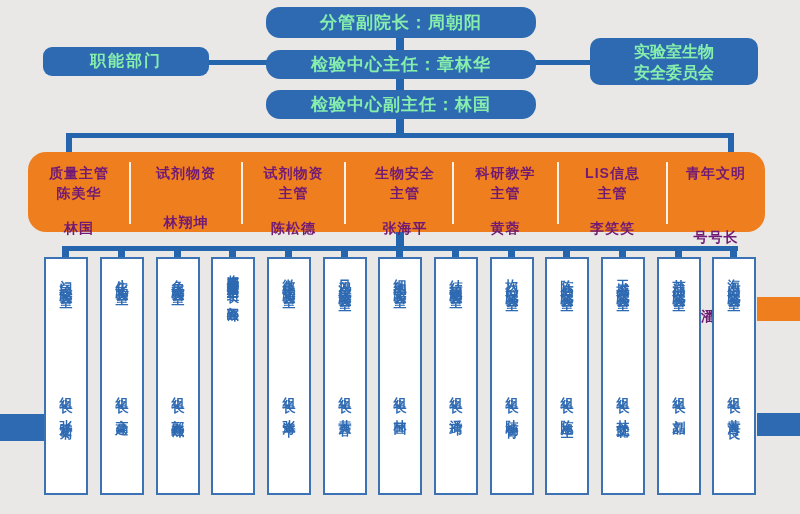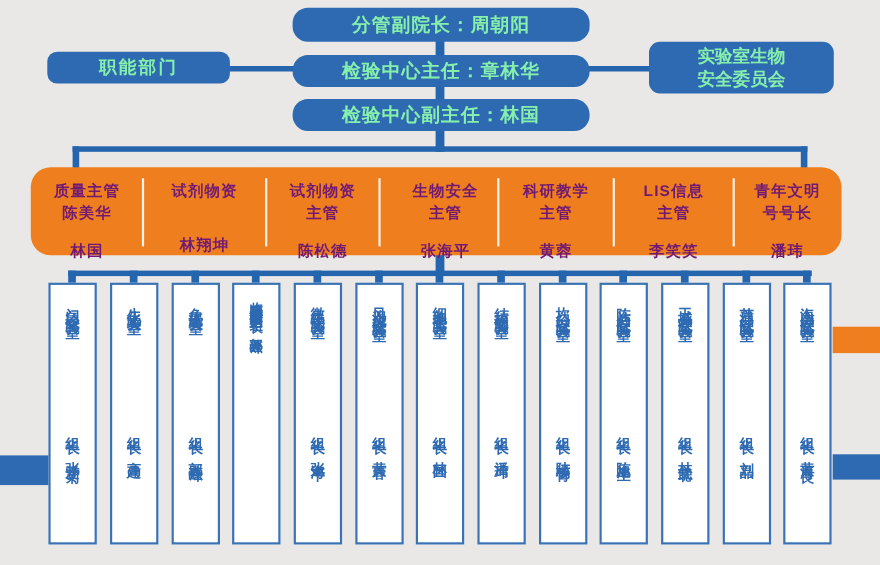--- a/index.html
+++ b/index.html
@@ -131,21 +131,21 @@
       <div class="l2">主管</div>
       <div class="l3">黄蓉</div>
     </div>
     <div class="supdiv" style="left:529px;"></div>
     <div class="supcol" style="left:530px;width:109px;">
       <div class="l1">LIS信息</div>
       <div class="l2">主管</div>
       <div class="l3">李笑笑</div>
     </div>
     <div class="supdiv" style="left:638px;"></div>
-    <div class="supcol" style="left:639px;width:98px;">
+    <div class="supcol" style="left:639px;width:98px;gap:44px;">
       <div class="l1">青年文明</div>
       <div class="l2">号号长</div>
       <div class="l3">潘玮</div>
     </div>
   </div>
 
   <div class="lab" style="left:44px;">
     <div class="vtxt vname">门急诊实验室</div>
     <div class="vtxt vleader">组长：张爱菊</div>
   </div>

